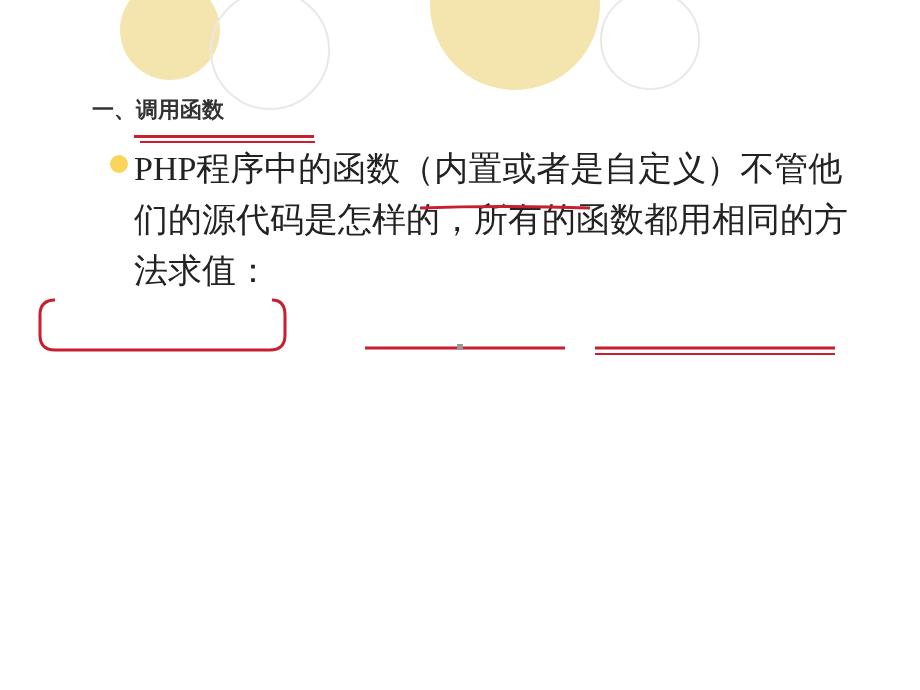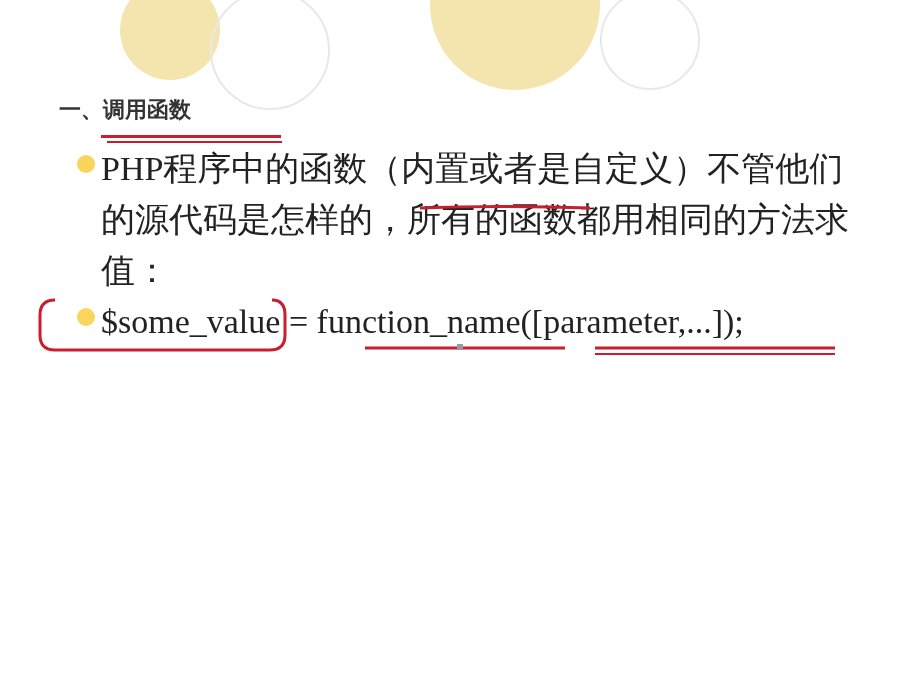--- a/index.html
+++ b/index.html
@@ -50,21 +50,21 @@
     }
     .circle-4 {
       width: 100px;
       height: 100px;
       border: 2px solid #e8e8e8;
       top: -10px;
       left: 600px;
     }
     .content {
       position: relative;
-      padding: 95px 70px 0 59px;
+      padding: 95px 70px 0 92px;
     }
     .title {
       font-size: 22px;
       color: #333;
       font-weight: bold;
       margin-bottom: 10px;
     }
     .title-underline-1 {
       display: block;
       width: 180px;
@@ -132,24 +132,20 @@
 <div class="content">
   <div class="title">一、调用函数</div>
   <span class="title-underline-1"></span>
   <span class="title-underline-2"></span>
 
   <div class="bullet-item">
     <div class="bullet"></div>
     <div class="bullet-text">PHP程序中的函数（内置或者是自定义）不管他们的源代码是怎样的，所有的函数都用相同的方法求值：</div>
   </div>
 
-  <div class="bullet-item">
-    <div class="bullet"></div>
-    <div class="bullet-text">$some_value = function_name([parameter,...]);</div>
-  </div>
 </div>
 
 <div class="annotation-layer">
   <svg width="920" height="690" style="position:absolute;top:0;left:0;">
 
     <path d="M 420 208 Q 500 205 590 208" stroke="#c81f2e" stroke-width="3" fill="none"></path>
 
     <path d="M 55 300 Q 40 300 40 315 L 40 335 Q 40 350 55 350 L 270 350 Q 285 350 285 335 L 285 315 Q 285 300 272 300" stroke="#c81f2e" stroke-width="3" fill="none"></path>
 
     <path d="M 365 348 L 565 348" stroke="#c81f2e" stroke-width="3" fill="none"></path>

